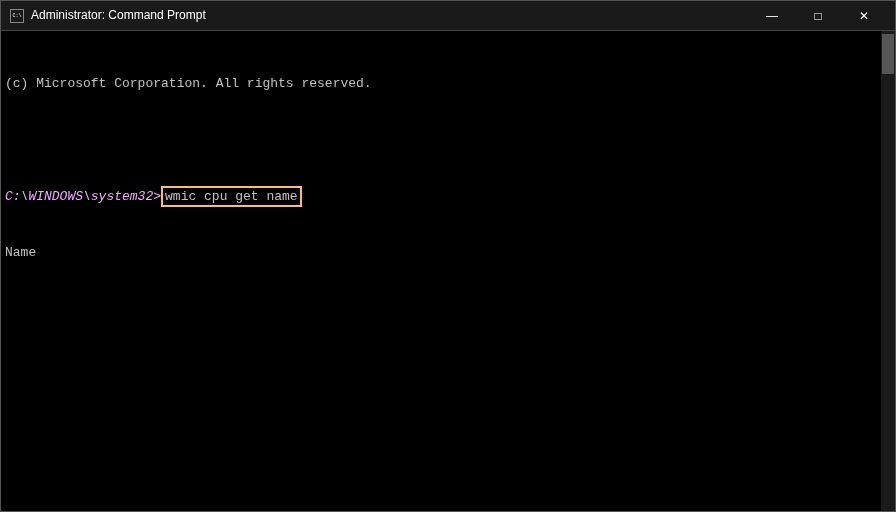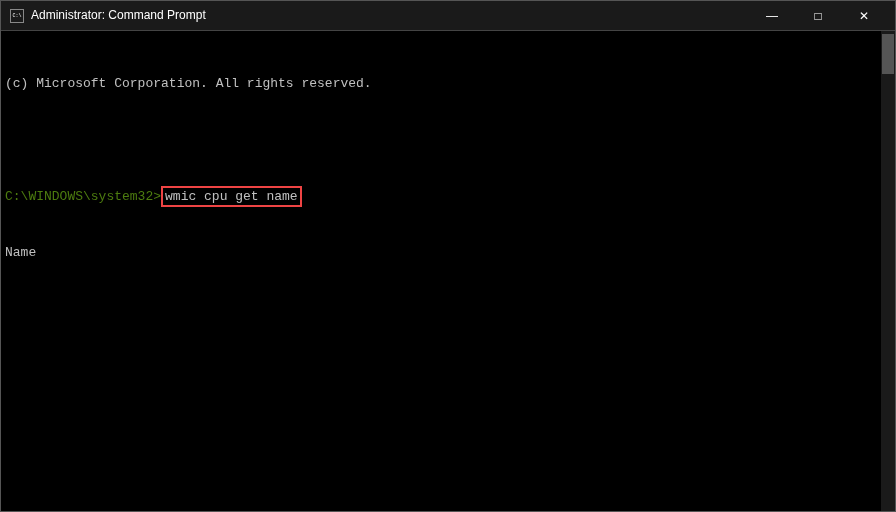--- a/index.html
+++ b/index.html
@@ -104,27 +104,28 @@
       font-size: 13px;
       line-height: 1.45;
       white-space: pre;
     }
 
     .line {
       display: block;
     }
 
     .prompt {
-      color: #4d7c0f;
+      color: #f0abfc;
+      font-style: italic;
     }
 
     .command-highlight {
       display: inline;
       background: transparent;
-      border: 2px solid #ef4444;
+      border: 2px solid #fdba74;
       padding: 1px 2px;
       color: #c0c0c0;
     }
 
     @keyframes blink {
       0%, 100% { opacity: 1; }
       50% { opacity: 0; }
     }
 
     .scrollbar {

